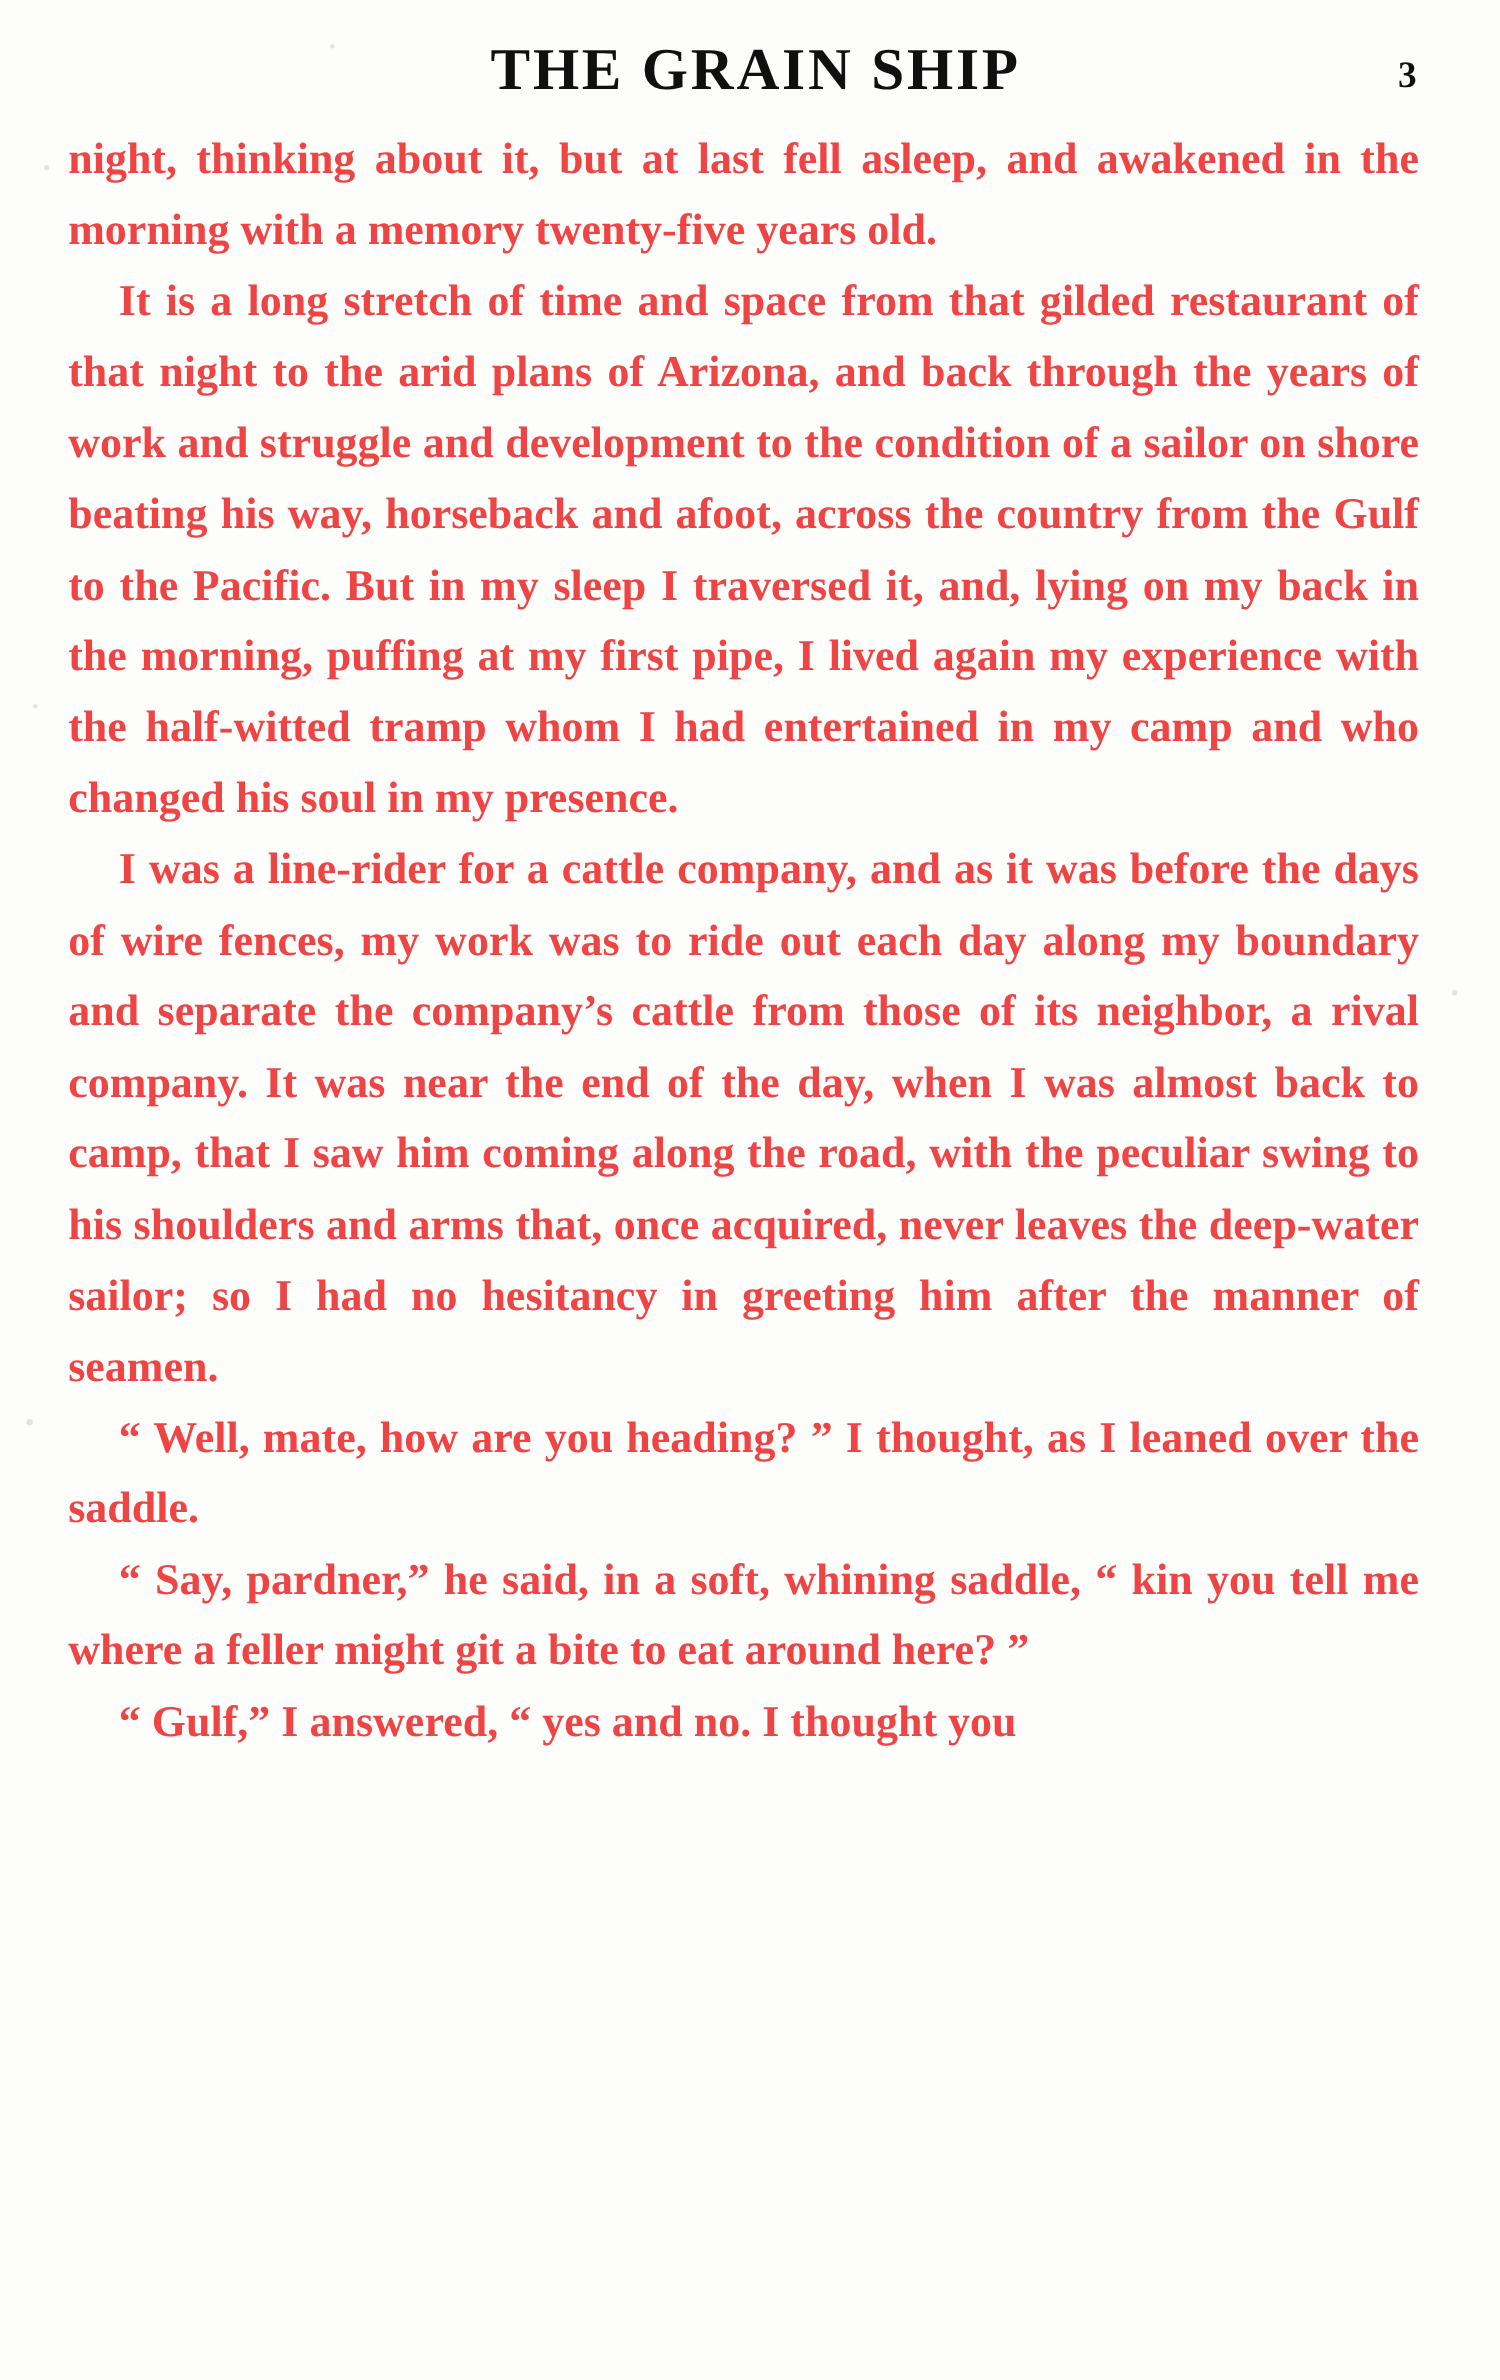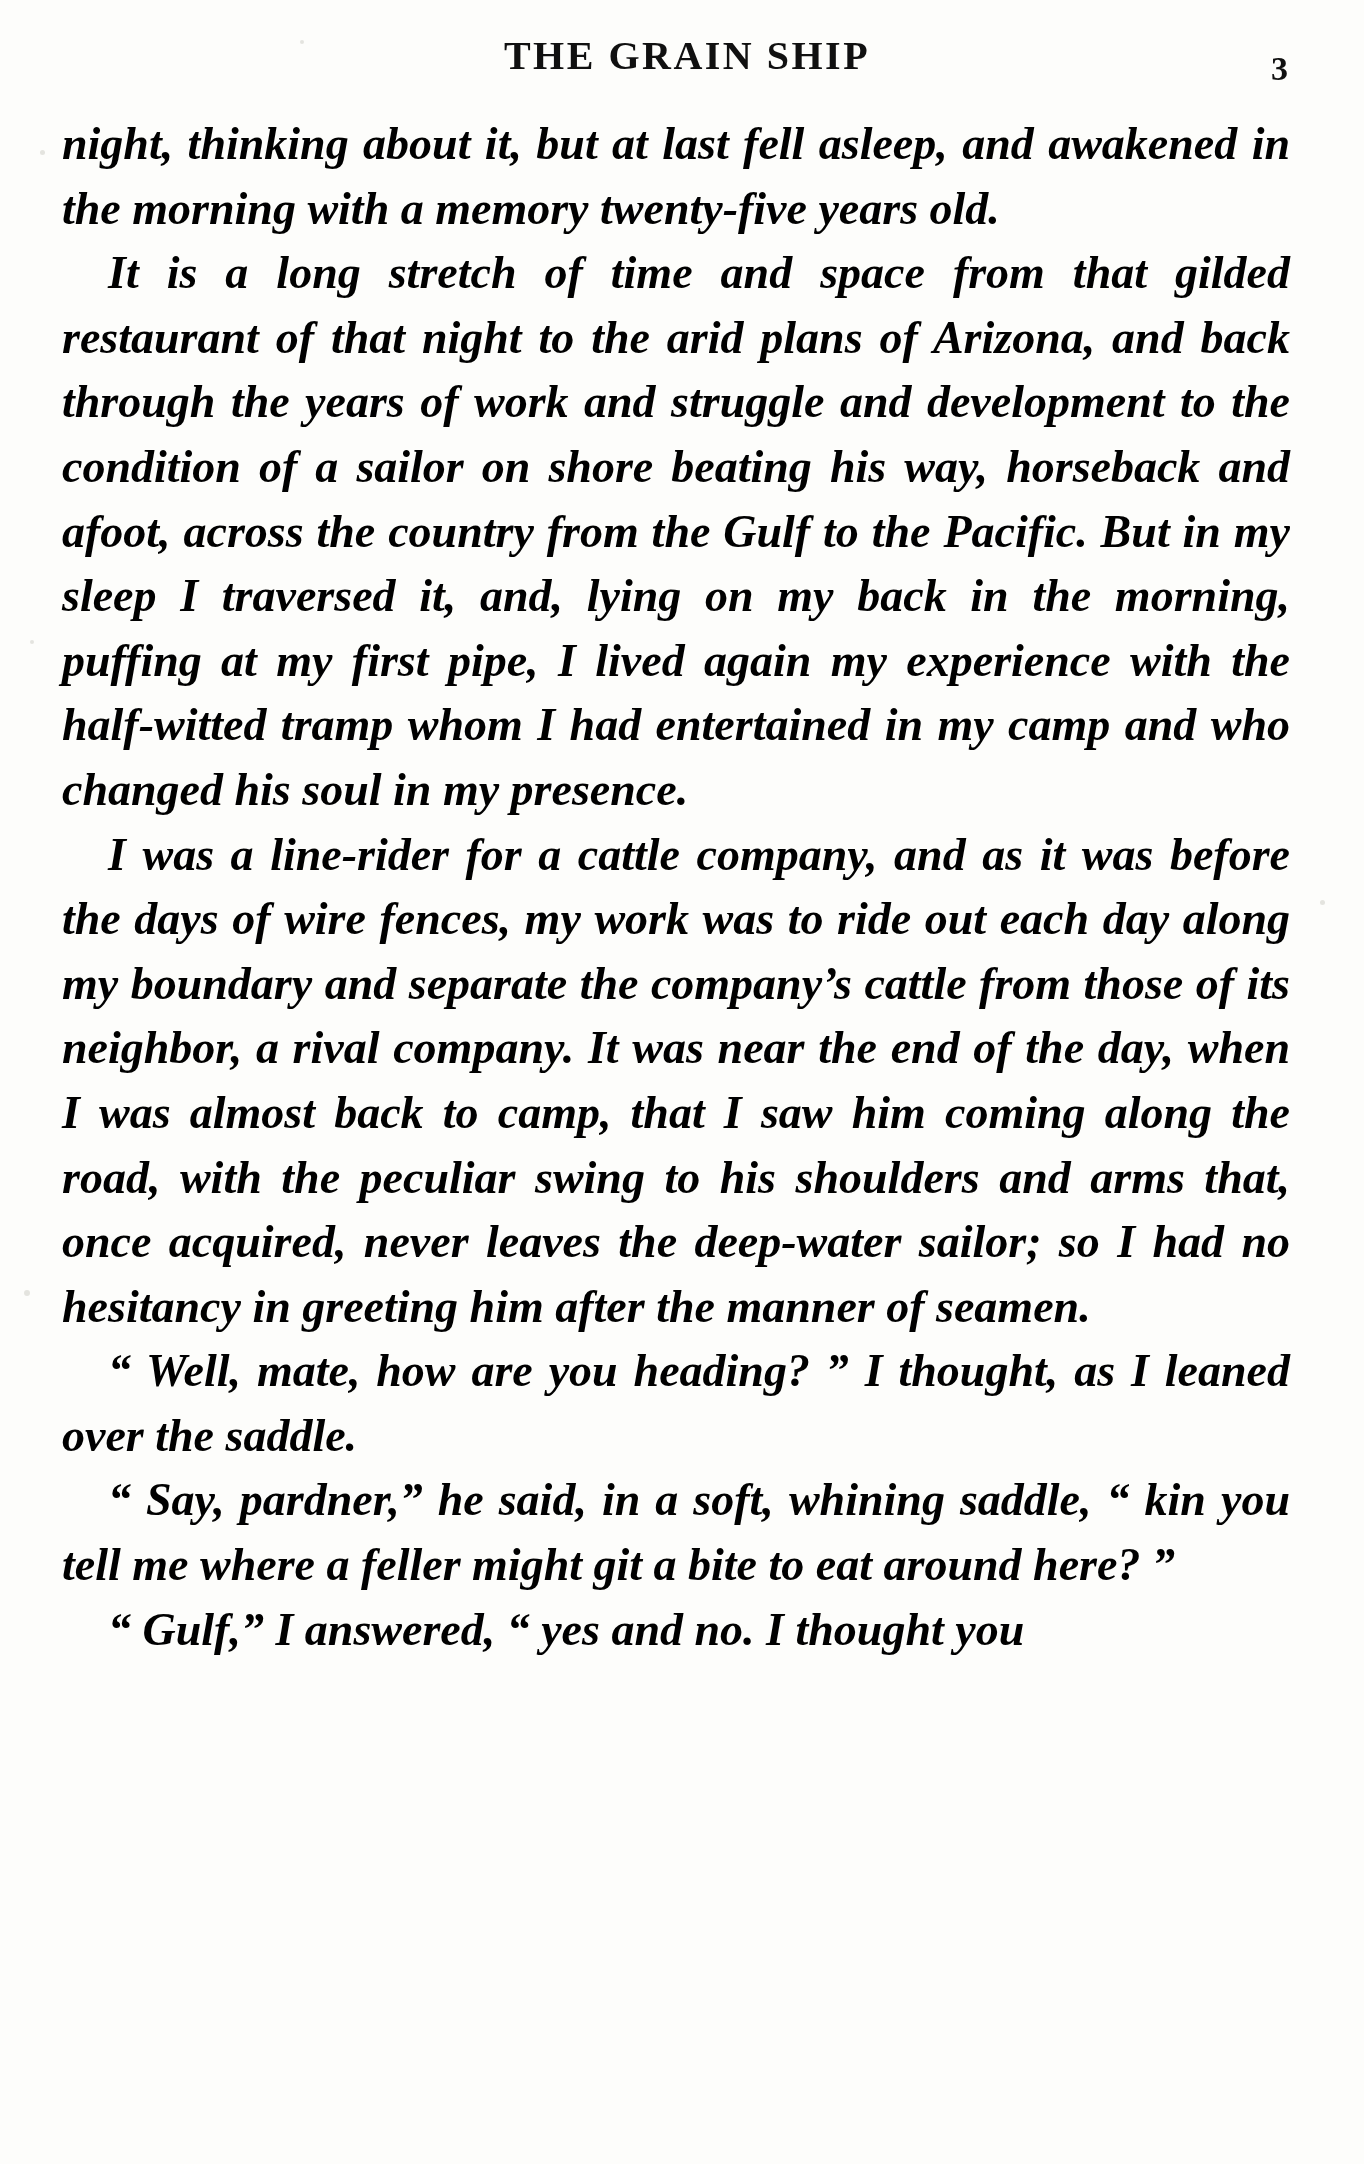--- a/index.html
+++ b/index.html
@@ -33,44 +33,43 @@
     height: 76px;
   }
   .running-title {
     position: absolute;
     left: 0;
     right: 0;
     top: 10px;
     text-align: center;
     font-family: "Liberation Serif", serif;
     font-weight: bold;
-    font-size: 40px;
+    font-size: 54px;
     letter-spacing: 2.5px;
     color: #101010;
     padding-left: 10px;
   }
   .page-number {
     position: absolute;
     right: 14px;
     top: 28px;
     font-family: "Liberation Serif", serif;
     font-weight: bold;
     font-size: 34px;
     color: #101010;
   }
   .body-text {
     margin-top: 14px;
     width: 1228px;
-    font-size: 46px;
+    font-size: 40px;
     line-height: 64.6px;
     text-align: justify;
     text-justify: inter-word;
-    color: #000000;
+    color: #ef4444;
     font-weight: 600;
-    font-style: italic;
   }
   .body-text p {
     margin: 0;
     padding: 0;
     text-indent: 46px;
   }
   .body-text p.no-indent {
     text-indent: 0;
   }
   

